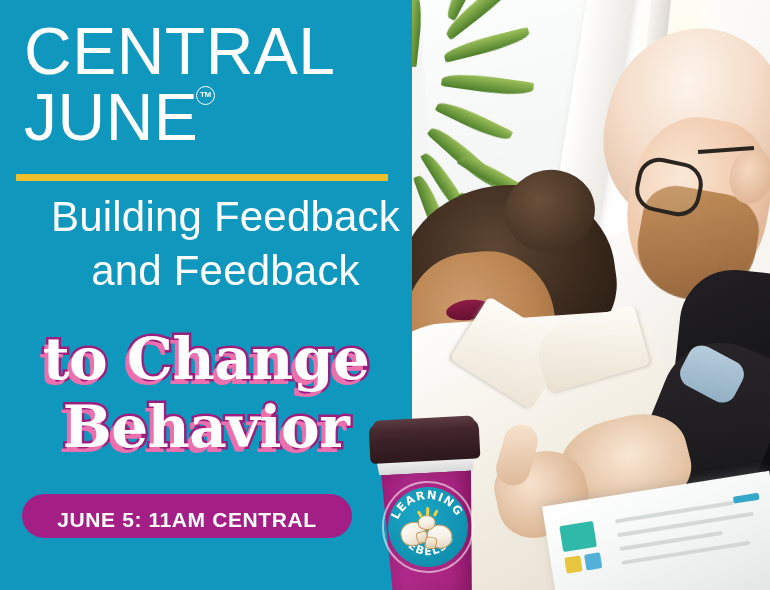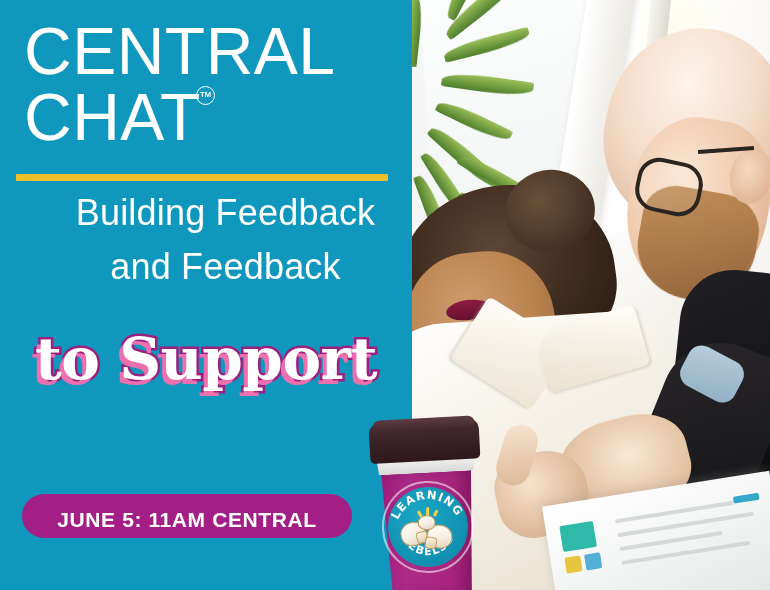--- a/index.html
+++ b/index.html
@@ -246,21 +246,21 @@
     width:372px; height:7px;
     background:#efbe2b;
     border-radius:1px;
   }
 
   .sub {
     position:absolute; left:0; width:412px;
     text-align:center;
     color:#ffffff;
     font-weight:400;
-    font-size:36px;
+    font-size:42px;
     line-height:1.08;
     letter-spacing:.2px;
     padding-left:39px;
   }
   .sub-1 { top:194px; }
   .sub-2 { top:248px; }
 
   .head {
     position:absolute; left:0; width:412px;
     text-align:center;
@@ -416,29 +416,30 @@
       <div class="ph-paper-swatch" style="left:14px; top:22px; width:34px; height:26px; background:#2fb9a8;"></div>
       <div class="ph-paper-swatch" style="left:14px; top:54px; width:16px; height:16px; background:#e8c53f;"></div>
       <div class="ph-paper-swatch" style="left:34px; top:54px; width:16px; height:16px; background:#53b0d6;"></div>
       <div class="ph-paper-swatch" style="left:190px; top:20px; width:26px; height:7px; background:#35a8c9;"></div>
     </div>
   </div>
 
   <div class="panel">
 
     <div class="title-1">CENTRAL</div>
-    <div class="title-2">CHAT</div>
+    <div class="title-2">JUNE</div>
     <div class="tm">TM</div>
 
     <div class="divider"></div>
 
     <div class="sub sub-1">Building Feedback</div>
     <div class="sub sub-2">and Feedback</div>
 
-    <div class="head head-1">to Support</div>
+    <div class="head head-1">to Change</div>
+    <div class="head head-2">Behavior</div>
 
     <div class="pill">
       <span>JUNE 5: 11AM CENTRAL</span>
     </div>
   </div>
 
   <div class="cup">
     <div class="cup-body"></div>
     <div class="cup-band"></div>
     <div class="cup-lid"></div>

